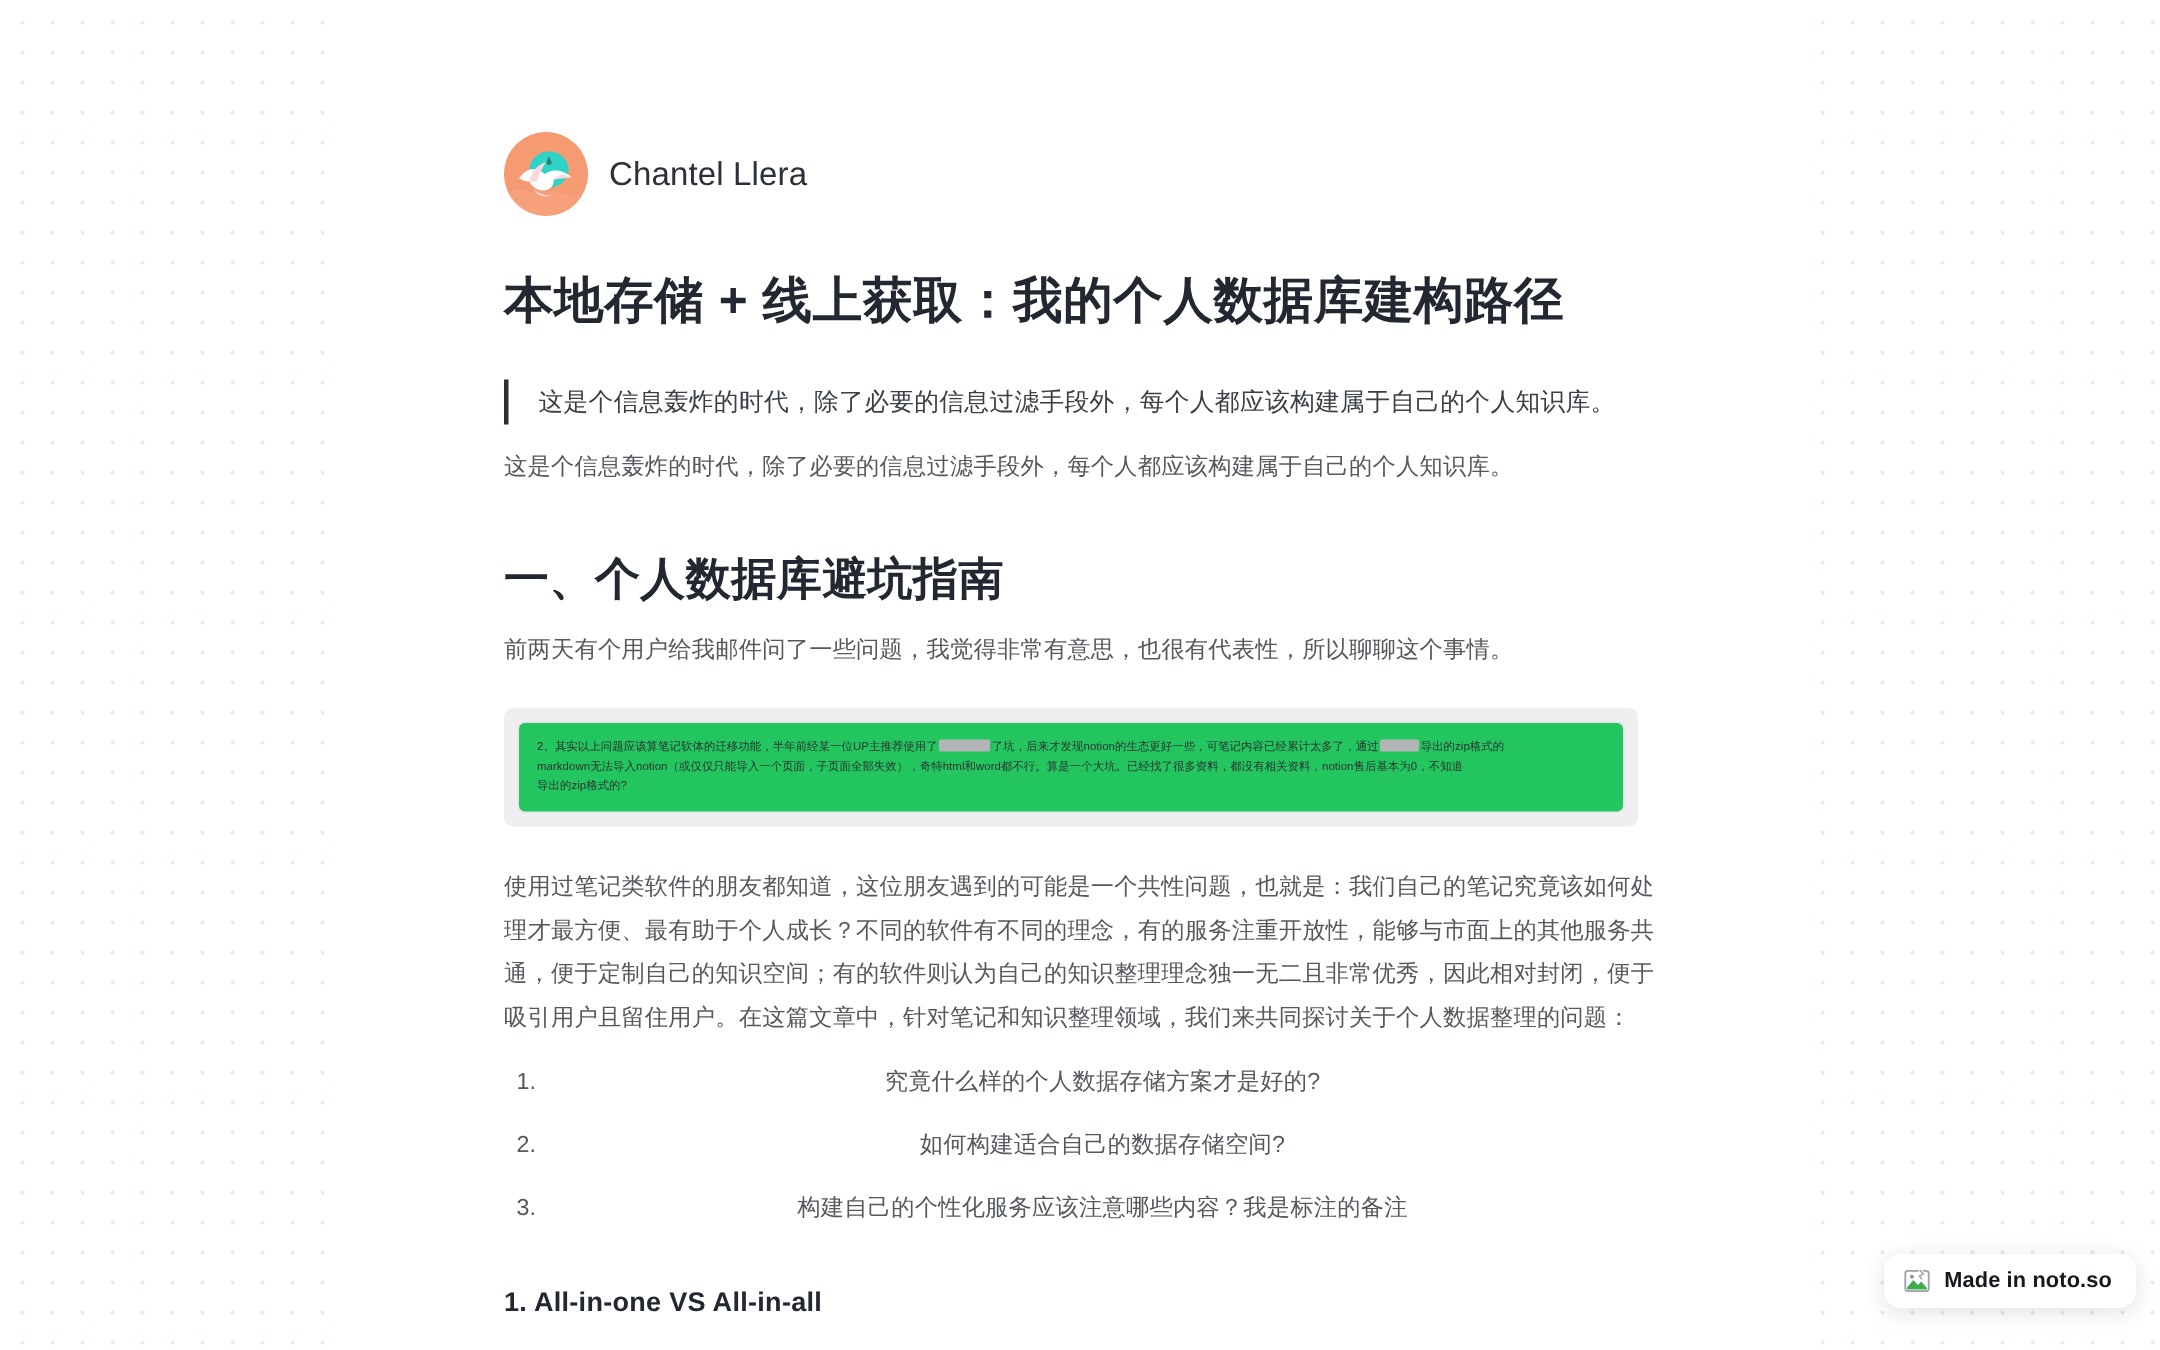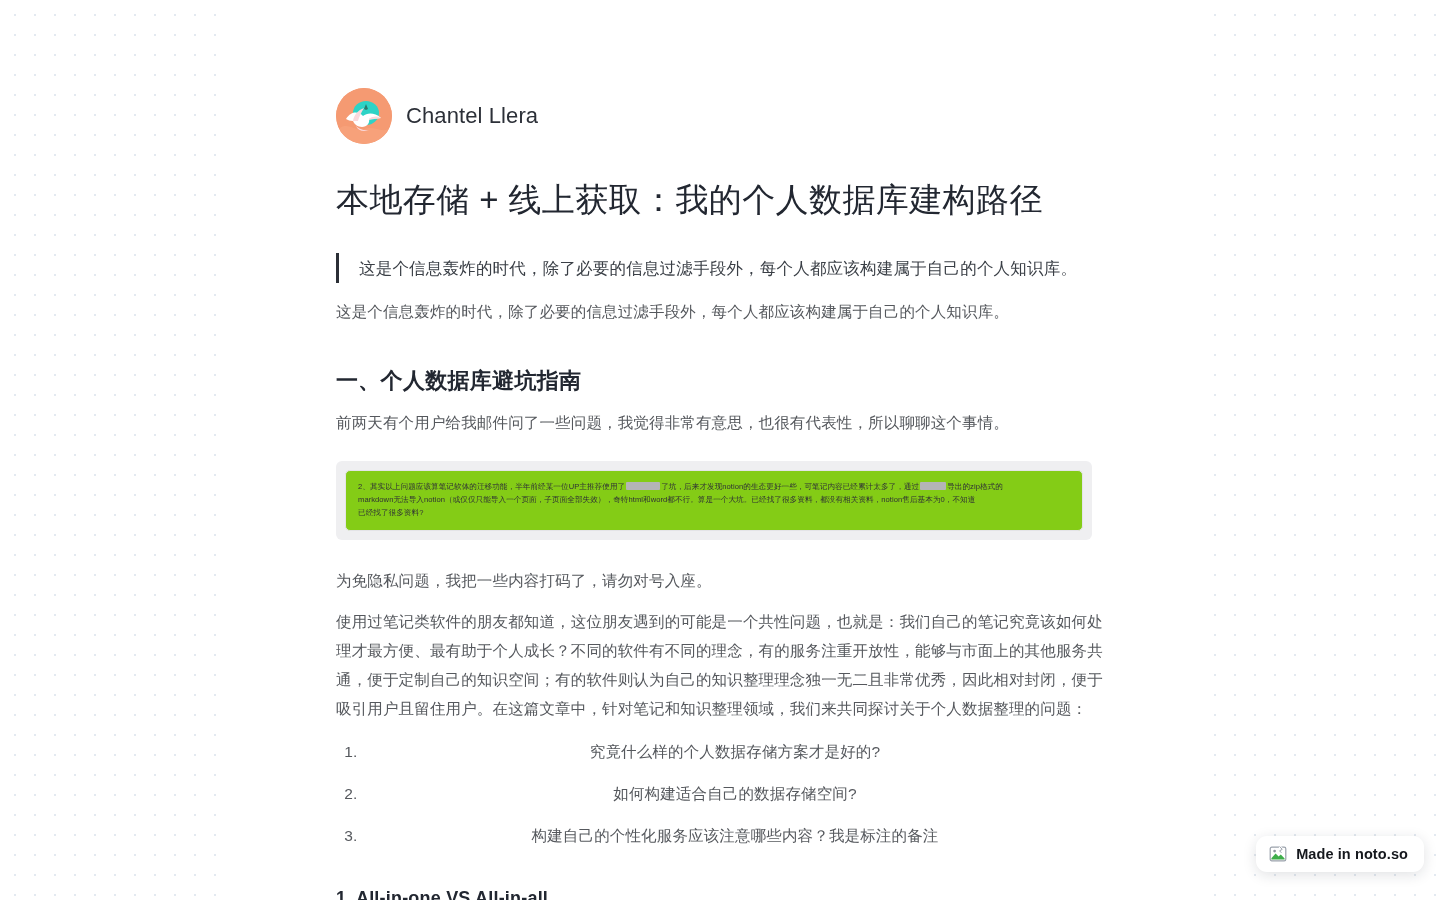--- a/index.html
+++ b/index.html
@@ -60,21 +60,21 @@
     font-size: 22px;
     font-weight: 500;
     color: #2c3038;
     letter-spacing: .1px;
   }
 
   
   h1.doc-title {
     font-size: 33px;
     line-height: 1.35;
-    font-weight: 400;
+    font-weight: 700;
     color: #222731;
     margin: 0 0 30px 0;
     letter-spacing: .4px;
   }
 
   
   blockquote.quote {
     margin: 0 0 14px 0;
     padding: 0 0 0 20px;
     border-left: 3px solid #2b2f36;
@@ -87,21 +87,21 @@
   p.para {
     margin: 0 0 12px 0;
     font-size: 15.5px;
     line-height: 29px;
     color: #55585d;
     letter-spacing: .15px;
   }
   p.para.tight { margin-bottom: 10px; font-family: Liberation Serif, serif; }
 
   h2.section-title {
-    font-size: 22px;
+    font-size: 30px;
     font-weight: 700;
     color: #222731;
     margin: 40px 0 12px 0;
     letter-spacing: .3px;
   }
 
   h3.sub-title {
     font-size: 18px;
     font-weight: 700;
     color: #222731;
@@ -111,21 +111,21 @@
 
   
   .figure {
     margin: 24px 0 26px 0;
     background: #efeff1;
     border-radius: 6px;
     padding: 9px;
     width: 756px;
   }
   .figure-inner {
-    background: #84cc16;
+    background: #22c55e;
     border: 1px solid #e4e4e7;
     border-radius: 5px;
     padding: 9px 12px 11px 12px;
   }
   .fig-line {
     font-size: 7.6px;
     line-height: 13px;
     color: #2f3135;
     white-space: nowrap;
     letter-spacing: .05px;
@@ -212,25 +212,24 @@
   <h2 class="section-title">一、个人数据库避坑指南</h2>
 
   <p class="para tight">前两天有个用户给我邮件问了一些问题，我觉得非常有意思，也很有代表性，所以聊聊这个事情。</p>
 
   <figure class="figure">
     <div class="figure-inner">
       <div class="fig-line">
         <span>2、其实以上问题应该算笔记软体的迁移功能，半年前经某一位UP主推荐使用了</span><span class="redact"></span><span>了坑，后来才发现notion的生态更好一些，可笔记内容已经累计太多了，通过</span><span class="redact sm"></span><span>导出的zip格式的</span>
       </div>
       <div class="fig-line">markdown无法导入notion（或仅仅只能导入一个页面，子页面全部失效），奇特html和word都不行。算是一个大坑。已经找了很多资料，都没有相关资料，notion售后基本为0，不知道</div>
-      <div class="fig-line">已经找了很多资料?</div>
+      <div class="fig-line">导出的zip格式的?</div>
     </div>
   </figure>
 
-  <p class="para">为免隐私问题，我把一些内容打码了，请勿对号入座。</p>
 
   <p class="para">使用过笔记类软件的朋友都知道，这位朋友遇到的可能是一个共性问题，也就是：我们自己的笔记究竟该如何处理才最方便、最有助于个人成长？不同的软件有不同的理念，有的服务注重开放性，能够与市面上的其他服务共通，便于定制自己的知识空间；有的软件则认为自己的知识整理理念独一无二且非常优秀，因此相对封闭，便于吸引用户且留住用户。在这篇文章中，针对笔记和知识整理领域，我们来共同探讨关于个人数据整理的问题：</p>
 
   <ol class="q-list">
     <li>究竟什么样的个人数据存储方案才是好的?</li>
     <li>如何构建适合自己的数据存储空间?</li>
     <li>构建自己的个性化服务应该注意哪些内容？我是标注的备注</li>
   </ol>
 
   <h3 class="sub-title">1. All-in-one VS All-in-all</h3>

